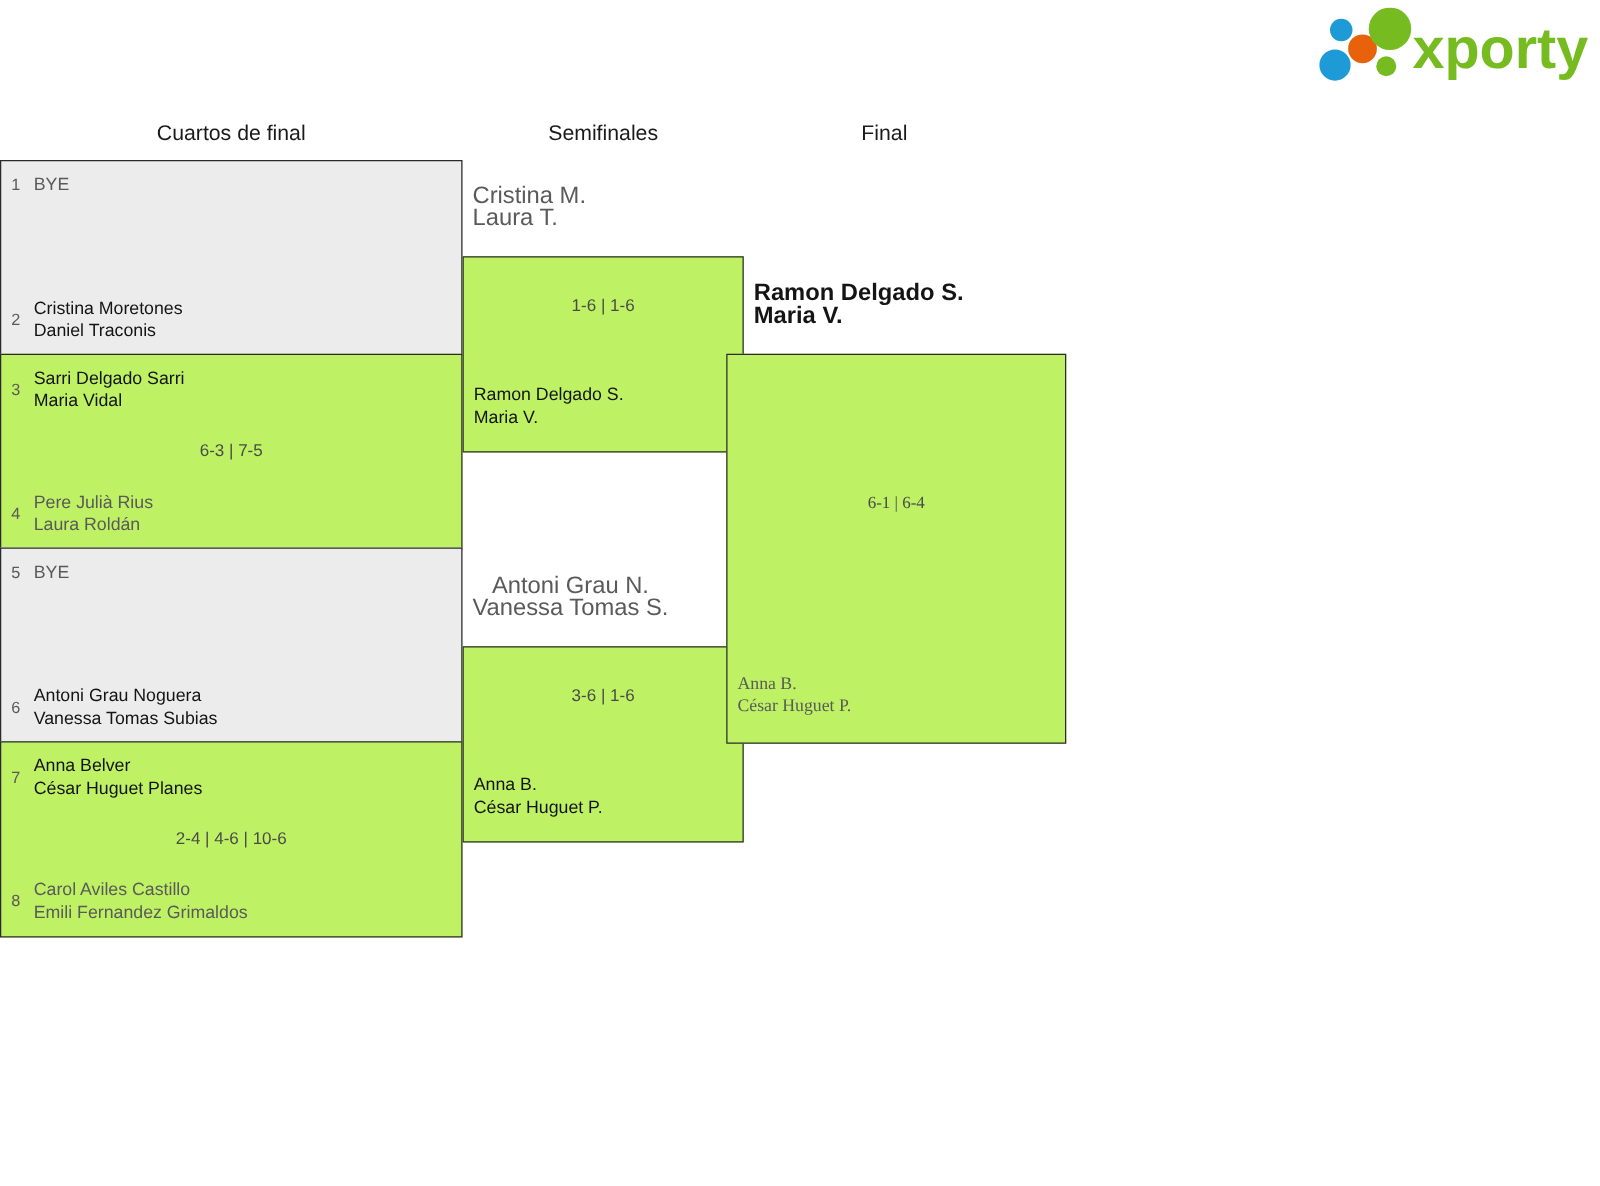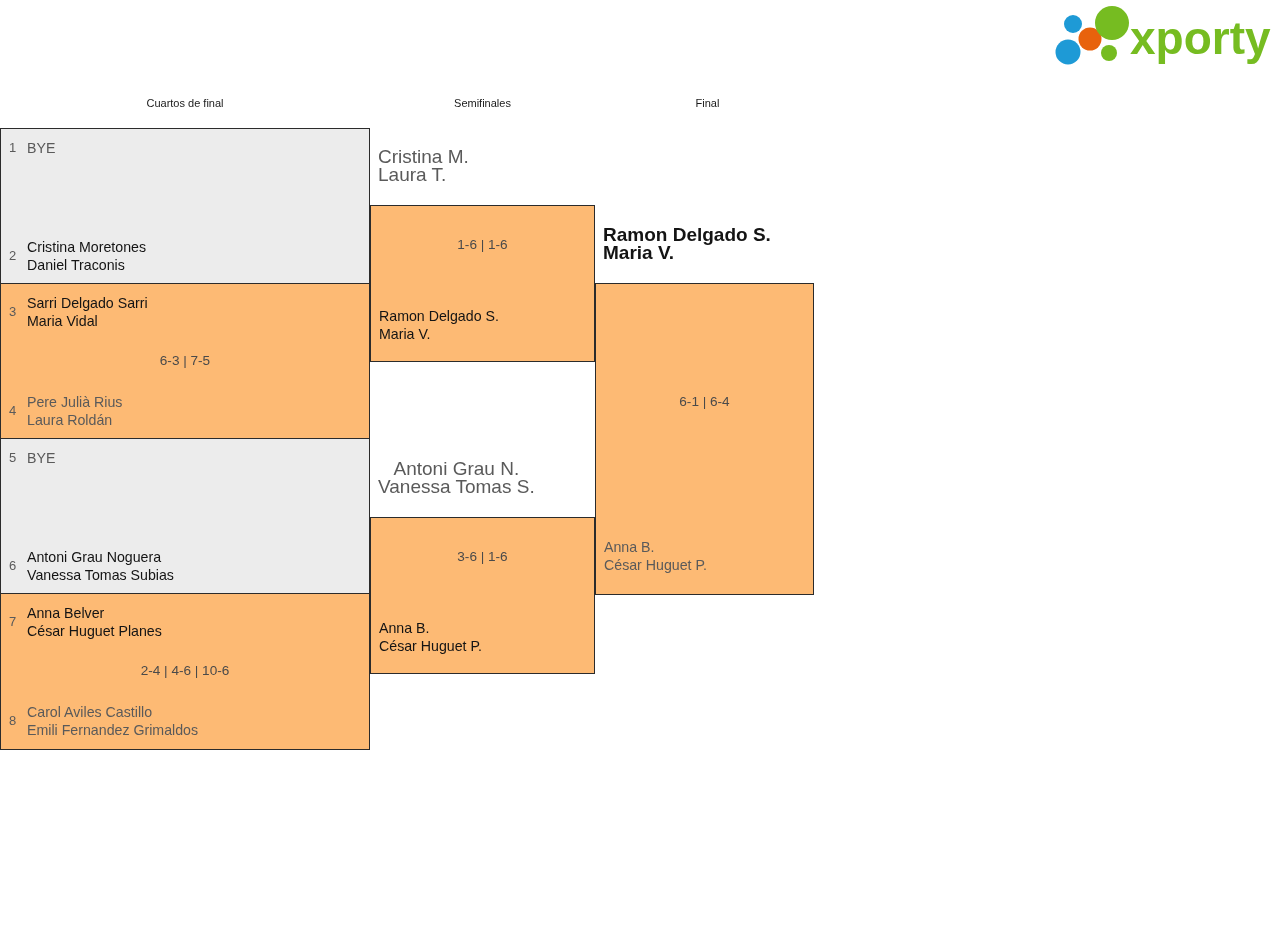--- a/index.html
+++ b/index.html
@@ -31,44 +31,44 @@
 
   
   .logo{
     position:absolute;left:1050px;top:6px;width:226px;height:62px;
   }
   .logo svg{display:block;}
 
   
   .round-head{
     position:absolute;
-    font-size:11px;
+    font-size:17px;
     color:#1a1a1a;
     text-align:center;
     white-space:nowrap;
   }
   #head-qf{left:0px;top:97px;width:370px;}
   #head-sf{left:370px;top:97px;width:225px;}
   #head-f {left:595px;top:97px;width:225px;}
 
   
   .bracket{position:absolute;left:0;top:128px;}
 
   .match{
     position:absolute;
     box-sizing:border-box;
     border:1px solid #2b2b2b;
-    background:#fdba74;
+    background:#bef264;
   }
   .match.bye{background:#ececec;}
 
   
   .r1{left:0px;width:370px;height:157px;}
   .r2{left:370px;width:225px;height:157px;}
-  .r3{left:595px;width:219px;height:312px;}
+  .r3{left:581px;width:272px;height:312px;font-family:Liberation Serif, serif;}
 
   .r1.m1{top:0px;}
   .r1.m2{top:155px;}
   .r1.m3{top:310px;}
   .r1.m4{top:465px;}
 
   .r2.s1{top:77px;}
   .r2.s2{top:389px;}
 
   .r3.f1{top:155px;}

